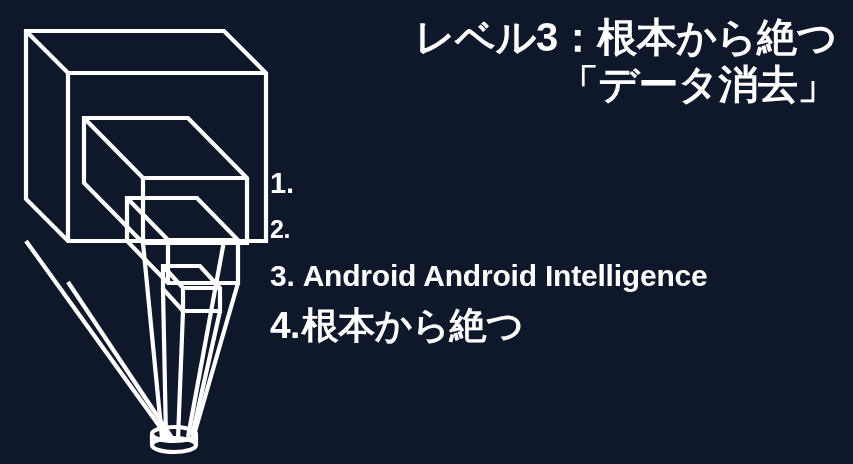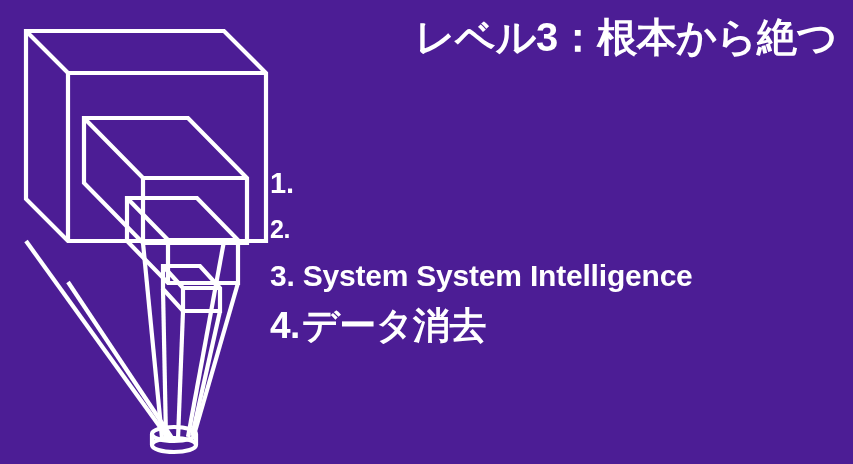--- a/index.html
+++ b/index.html
@@ -10,21 +10,21 @@
     width: 853px;
     height: 464px;
     overflow: hidden;
     background: #0b5c2e;
     font-family: "Liberation Sans", "DejaVu Sans", sans-serif;
   }
   #slide {
     position: relative;
     width: 853px;
     height: 464px;
-    background: #4c1d95;
+    background: #0f172a;
     overflow: hidden;
   }
 
   
   #funnel-graphic {
     position: absolute;
     left: 0;
     top: 0;
     width: 290px;
     height: 464px;
@@ -160,37 +160,38 @@
       <path d="M 196,434 L 196,445"></path>
       <ellipse cx="174" cy="434" rx="22" ry="7"></ellipse>
       <ellipse cx="174" cy="445" rx="22" ry="7"></ellipse>
     </g>
   </svg>
 
   <div id="text-column">
 
     <div id="title-block">
       <span class="title-line">レベル3：根本から絶つ</span>
+      <span class="title-line">「データ消去」</span>
     </div>
 
     <div id="list-block">
 
       <div class="list-item" id="list-item-1">
         <span class="list-num">1.</span>
       </div>
 
       <div class="list-item" id="list-item-2">
         <span class="list-num">2.</span>
       </div>
 
       <div class="list-item" id="list-item-3">
         <span class="list-num">3.</span>
-        <span class="list-label">System System Intelligence</span>
+        <span class="list-label">Android Android Intelligence</span>
       </div>
 
       <div class="list-item" id="list-item-4">
         <span class="list-num">4.</span>
-        <span class="list-label">データ消去</span>
+        <span class="list-label">根本から絶つ</span>
       </div>
 
     </div>
   </div>
 </div>
 
 </body></html>

